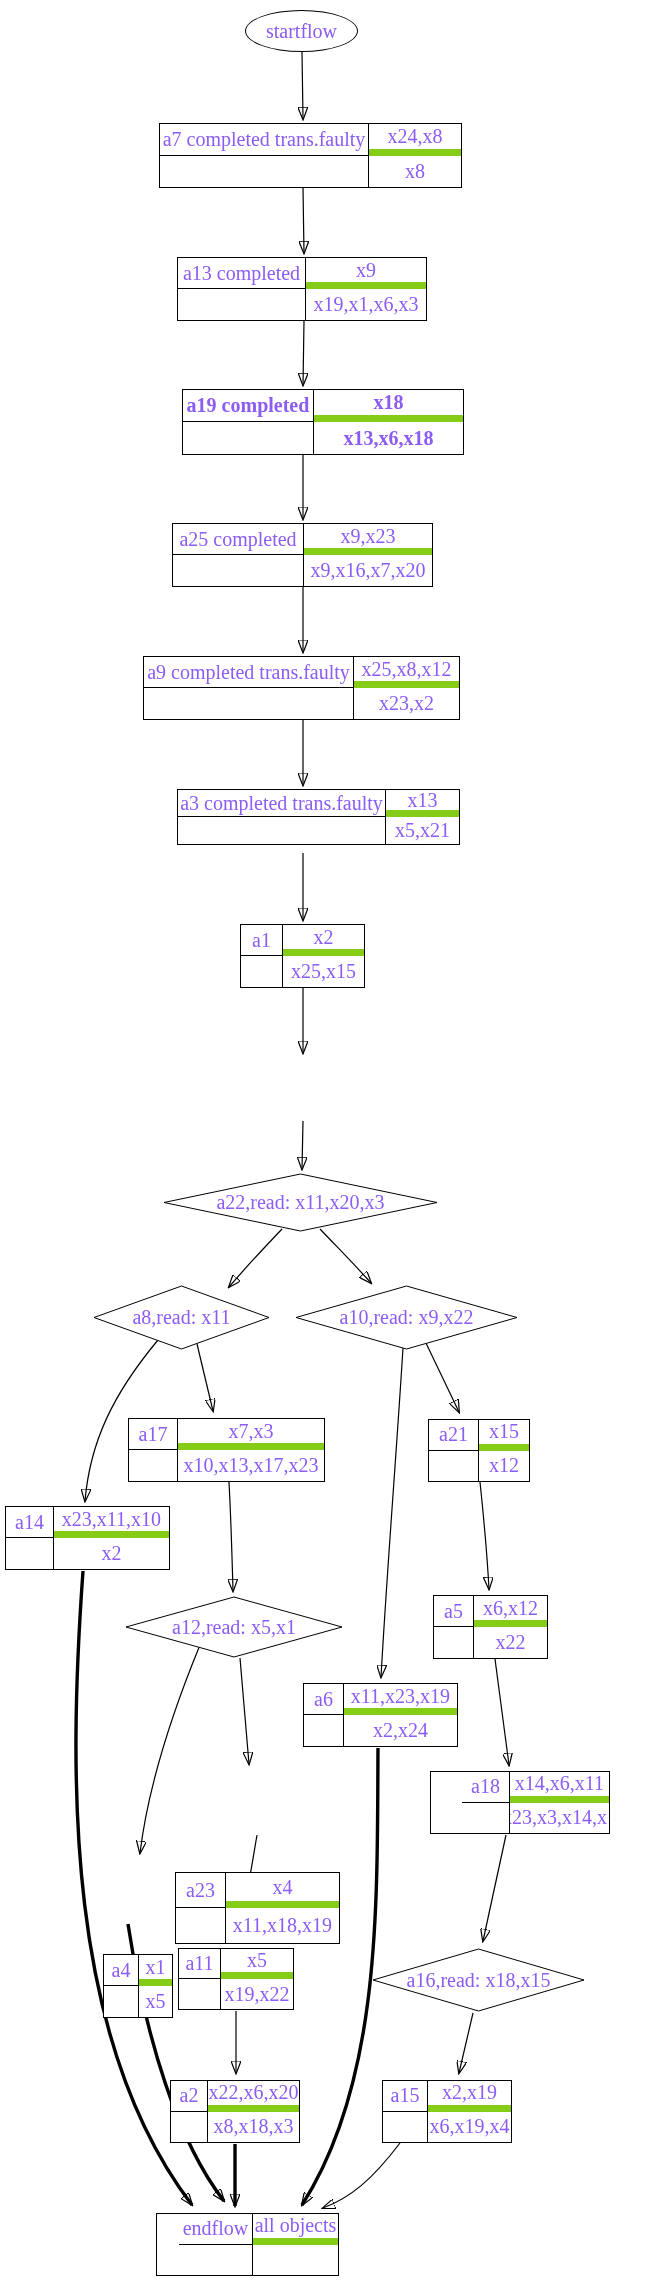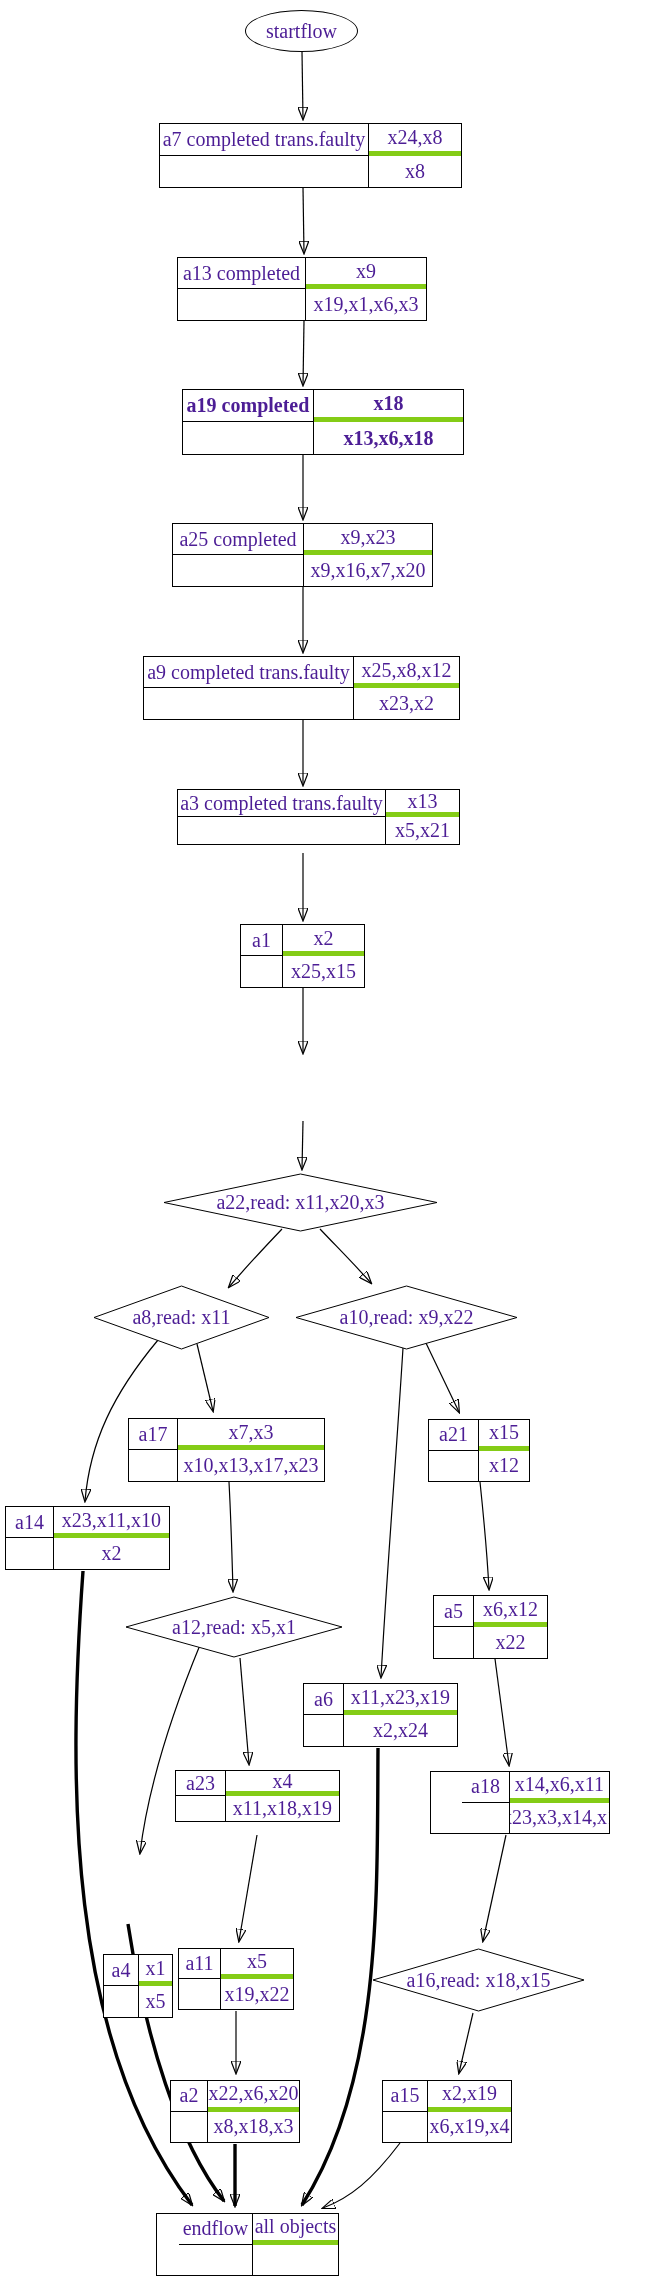--- a/index.html
+++ b/index.html
@@ -1,25 +1,25 @@
 <!DOCTYPE html>
 <html><head>
 <meta charset="utf-8">
 <style>
   html,body{margin:0;padding:0;background:#ffffff;}
   #canvas{position:relative;width:664px;height:2282px;background:#fff;
-          font-family:"Liberation Serif", serif;font-size:20px;color:#4c1d95;overflow:hidden;}
+          font-family:"Liberation Serif", serif;font-size:20px;color:#8b5cf6;overflow:hidden;}
   #edges{position:absolute;left:0;top:0;z-index:1;}
   #edges path{fill:none;stroke:#000;stroke-width:1.2;}
   #edges path.thick{stroke-width:3.4;}
   .node{position:absolute;z-index:2;}
   .record{display:grid;grid-template-rows:1fr 1fr;border:1px solid #000;background:#fff;box-sizing:border-box;}
   .cell{display:flex;align-items:center;justify-content:center;white-space:nowrap;overflow:hidden;}
   .tl{border-right:1px solid #000;border-bottom:1px solid #000;}
-  .tr{border-bottom:5px solid #84cc16;}
+  .tr{border-bottom:7px solid #84cc16;}
   .bl{border-right:1px solid #000;}
   .ellipse{border:1px solid #000;border-radius:50%;background:#fff;
            display:flex;align-items:center;justify-content:center;box-sizing:border-box;}
   .diamond{background:transparent;}
   .diamond svg{display:block;position:absolute;left:0;top:0;}
   .dlabel{position:absolute;left:0;top:0;right:0;bottom:0;
           display:flex;align-items:center;justify-content:center;white-space:nowrap;}
 </style>
 </head>
 <body>
@@ -173,21 +173,21 @@
     <div class="cell">x22</div>
   </div>
 
   <div class="node record" style="left:303px;top:1683px;width:155px;height:64px;grid-template-columns:40px 1fr;">
     <div class="cell tl">a6</div>
     <div class="cell tr">x11,x23,x19</div>
     <div class="cell bl"></div>
     <div class="cell">x2,x24</div>
   </div>
 
-  <div class="node record" style="left:175px;top:1770px;width:165px;height:52px;grid-template-columns:50px 1fr;">
+  <div class="node record" style="left:175px;top:1872px;width:165px;height:72px;grid-template-columns:50px 1fr;">
     <div class="cell tl">a23</div>
     <div class="cell tr">x4</div>
     <div class="cell bl"></div>
     <div class="cell">x11,x18,x19</div>
   </div>
 
   <div class="node record" style="left:430px;top:1771px;width:180px;height:63px;grid-template-columns:48px 1fr;padding-left:31px;">
     <div class="cell tl">a18</div>
     <div class="cell tr">x14,x6,x11</div>
     <div class="cell bl"></div>

